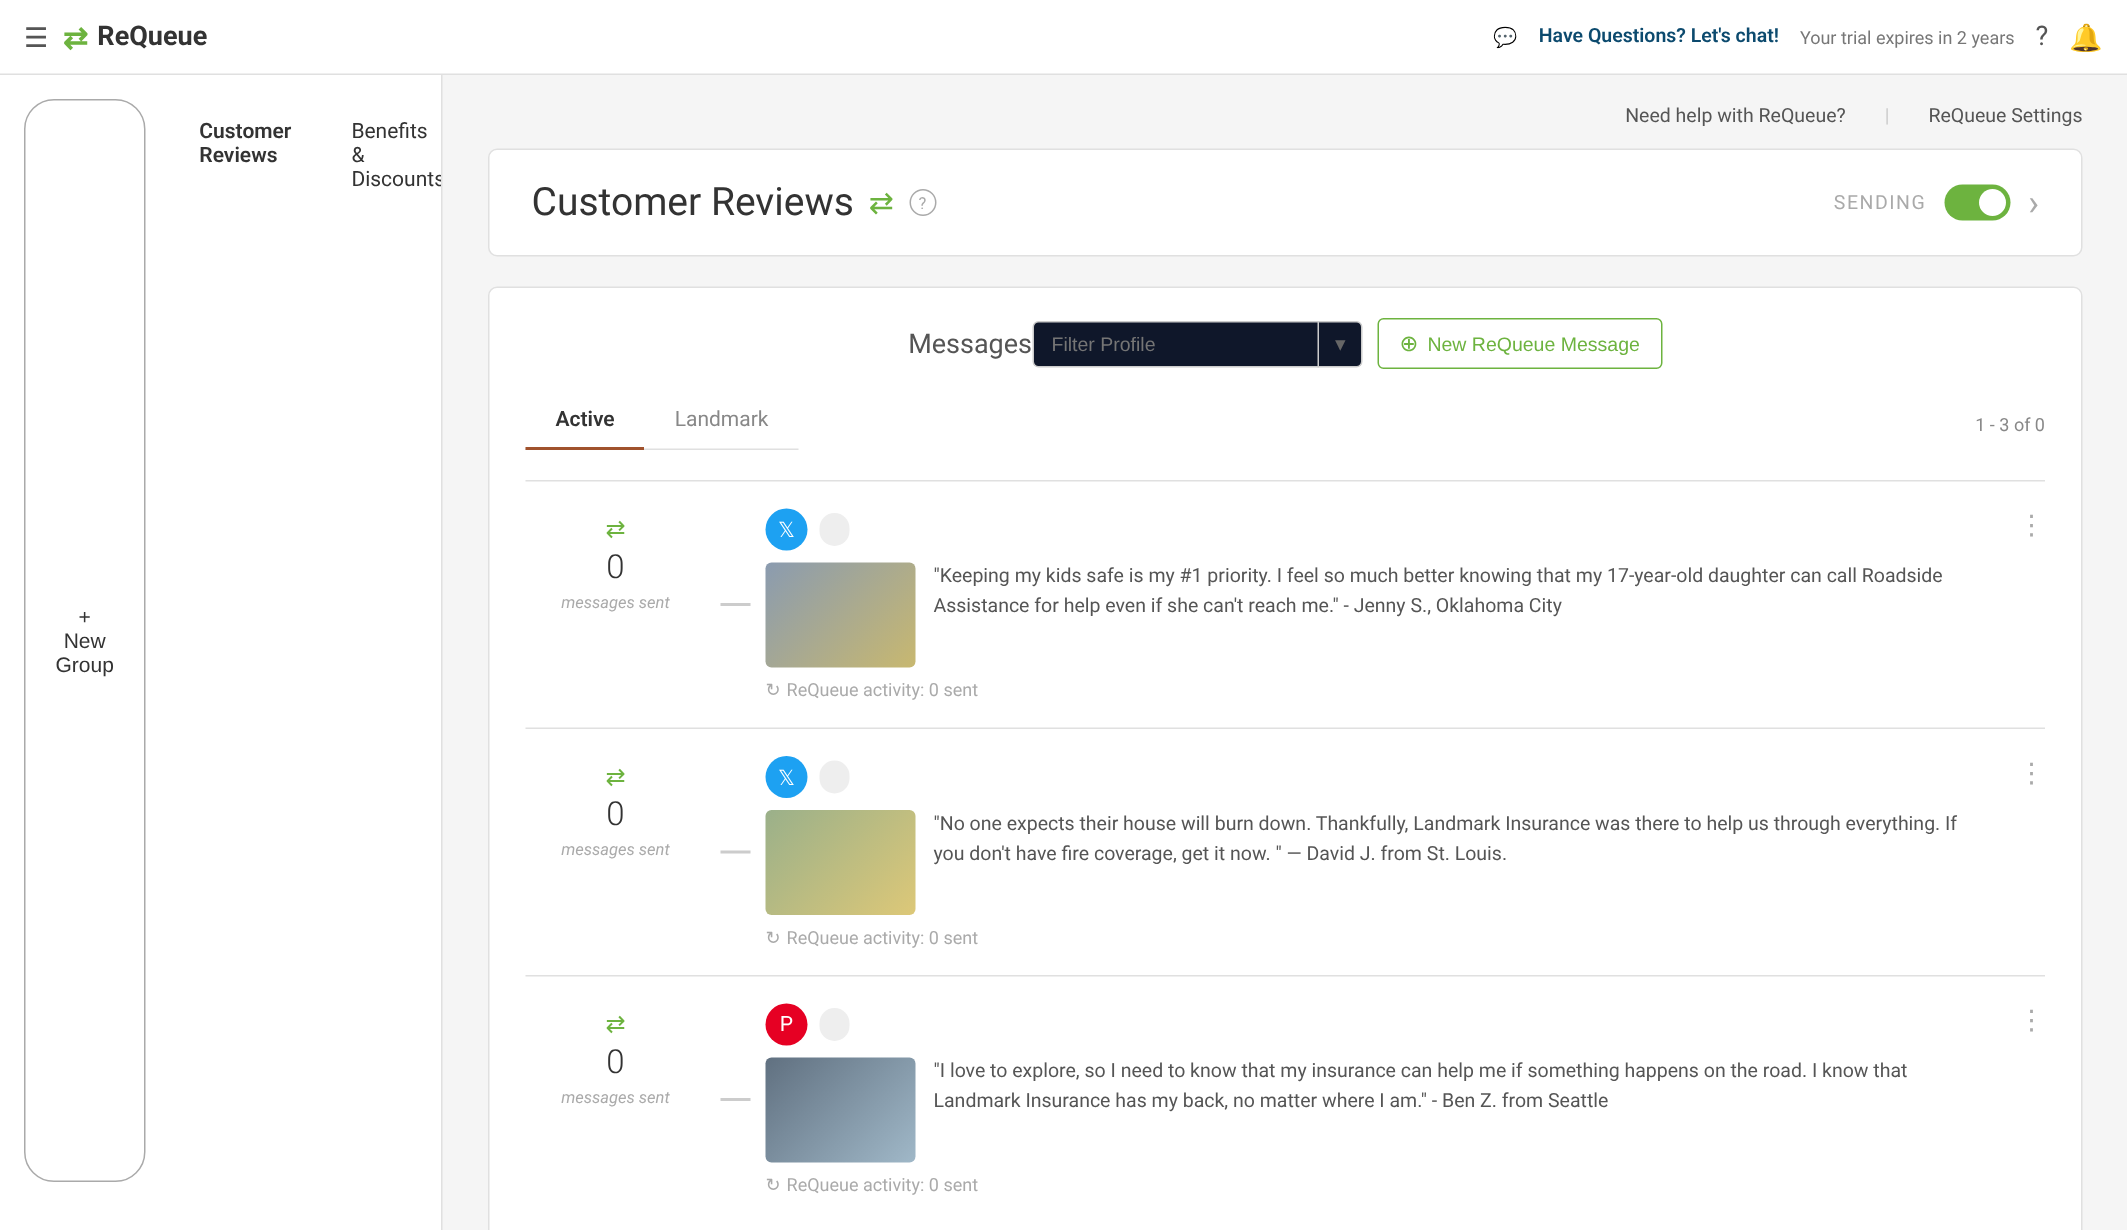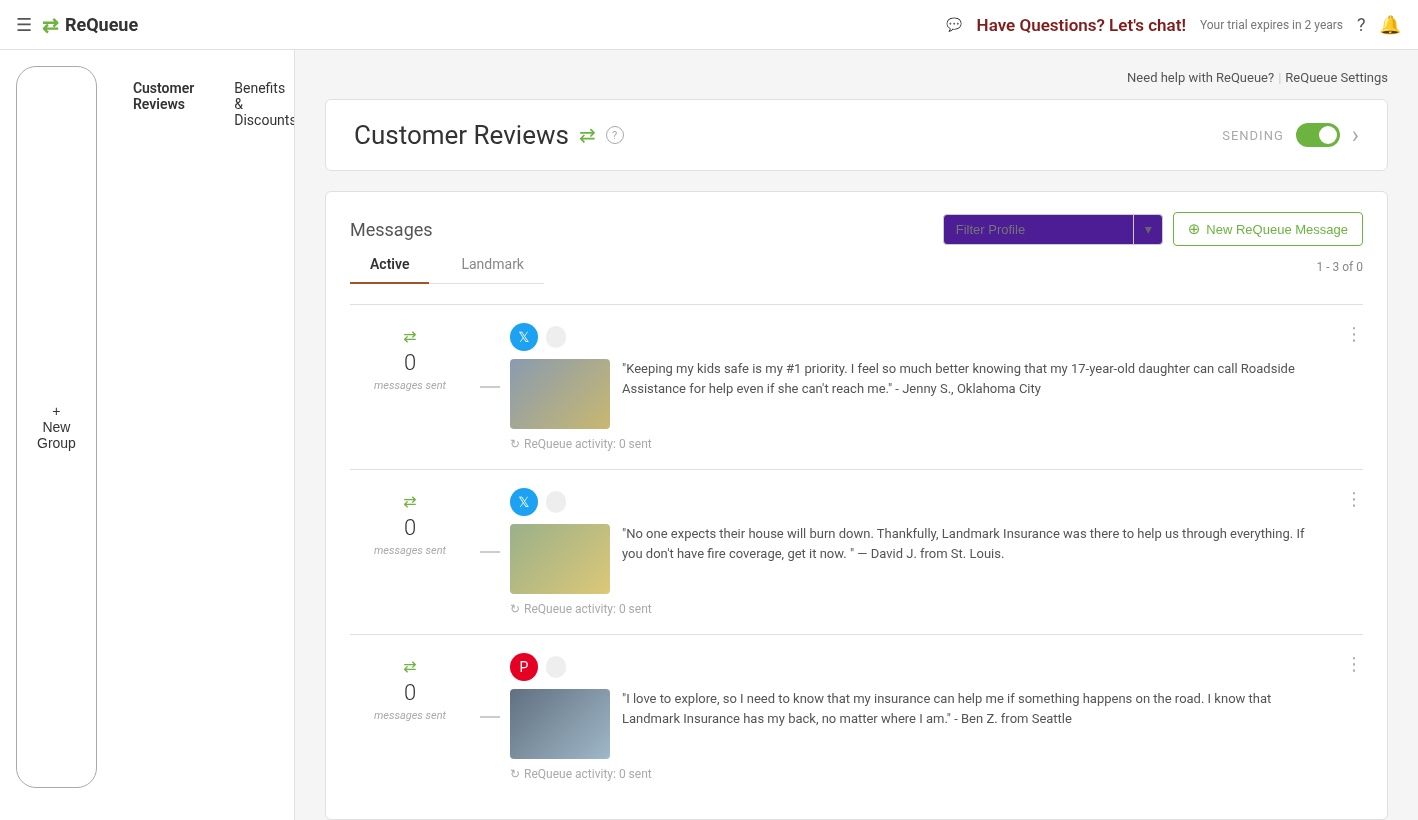--- a/index.html
+++ b/index.html
@@ -8,21 +8,21 @@
     
     .topnav {
       display: flex; align-items: center; justify-content: space-between;
       background: #fff; border-bottom: 1px solid #e0e0e0;
       height: 50px; padding: 0 16px; position: fixed; top: 0; left: 0; right: 0; z-index: 100;
     }
     .topnav-left { display: flex; align-items: center; gap: 10px; }
     .topnav-logo { display: flex; align-items: center; gap: 6px; font-weight: 700; font-size: 18px; color: #333; }
     .topnav-right { display: flex; align-items: center; gap: 14px; }
     .chat-bubble { font-size: 13px; }
-    .have-questions { color: #7f1d1d; font-weight: 600; font-size: 17px; }
+    .have-questions { color: #0c4a6e; font-weight: 600; font-size: 13px; }
     .trial-text { color: #777; font-size: 12px; }
     .topnav-icon { font-size: 18px; color: #555; cursor: pointer; }
 
     
     .layout { display: flex; margin-top: 50px; height: calc(100vh - 50px); }
 
     
     .sidebar {
       width: 295px; min-width: 295px; background: #fff; border-right: 1px solid #e0e0e0;
       display: flex; flex-direction: row; padding: 16px 0; overflow-y: auto;
@@ -36,21 +36,21 @@
     }
     .sidebar-item.active { font-weight: 600; }
     .sidebar-divider { border: none; border-top: 1px solid #e0e0e0; margin: 8px 0; }
     .archived-groups {
       display: flex; align-items: flex-start; justify-content: space-between;
       padding: 10px 20px; cursor: pointer; color: #888; font-size: 12px; font-weight: 600; text-transform: uppercase;
     }
 
     
     .main { flex: 1; padding: 20px 30px; overflow-y: auto; background: #f5f5f5; }
-    .main-topbar { display: flex; justify-content: flex-end; gap: 4px; font-size: 13px; color: #555; margin-bottom: 14px; }
+    .main-topbar { display: flex; justify-content: flex-end; gap: 26px; font-size: 13px; color: #555; margin-bottom: 14px; }
     .main-topbar a { color: #555; text-decoration: none; }
     .main-topbar span { color: #ccc; }
 
     
     .group-header-card {
       background: #fff; border: 1px solid #e0e0e0; border-radius: 6px;
       padding: 20px 28px; display: flex; align-items: center; justify-content: space-between; margin-bottom: 20px;
     }
     .group-title { display: flex; align-items: center; gap: 10px; }
     .group-title h1 { font-size: 26px; font-weight: 400; color: #333; }
@@ -66,45 +66,45 @@
       background: #6db33f; border-radius: 24px; transition: .3s;
     }
     .toggle-slider:before {
       position: absolute; content: ""; height: 18px; width: 18px; left: 3px; bottom: 3px;
       background: white; border-radius: 50%; transition: .3s; transform: translateX(20px);
     }
     .chevron-right { color: #aaa; font-size: 18px; cursor: pointer; }
 
     
     .messages-section { background: #fff; border: 1px solid #e0e0e0; border-radius: 6px; padding: 20px 24px; }
-    .messages-header { display: flex; align-items: center; justify-content: space-between; }
+    .messages-header { display: flex; align-items: center; justify-content: center; margin-bottom: 16px; }
     .messages-title { font-size: 18px; font-weight: 400; color: #555; }
     .messages-actions { display: flex; align-items: center; gap: 10px; }
 
     .filter-profile-wrap { position: relative; display: flex; align-items: center; }
     .filter-profile-input {
       border: 1px solid #ccc; border-radius: 4px; padding: 7px 30px 7px 12px;
-      font-size: 13px; color: #aaa; width: 220px; background: #4c1d95;
+      font-size: 13px; color: #aaa; width: 220px; background: #0f172a;
     }
     .filter-dropdown-arrow {
       position: absolute; right: 0; top: 0; bottom: 0; width: 30px;
       border-left: 1px solid #ccc; display: flex; align-items: center; justify-content: center;
       cursor: pointer; color: #666;
     }
 
     .new-requeue-btn {
       display: flex; align-items: center; gap: 6px;
       border: 1.5px solid #6db33f; border-radius: 4px;
       padding: 7px 14px; background: #fff; color: #6db33f;
       font-size: 13px; cursor: pointer; font-weight: 500; white-space: nowrap;
     }
     .new-requeue-btn .plus-circle { font-size: 15px; }
 
     
-    .tabs { display: flex; gap: 12px; border-bottom: 1px solid #e0e0e0; margin-bottom: 4px; }
+    .tabs { display: flex; gap: 0; border-bottom: 1px solid #e0e0e0; margin-bottom: 4px; }
     .tab {
       padding: 10px 20px; font-size: 14px; cursor: pointer; color: #888;
       border-bottom: 2px solid transparent; margin-bottom: -1px;
     }
     .tab.active { color: #333; border-bottom: 2px solid #a0522d; font-weight: 600; }
 
     
     .tab-bar-row { display: flex; align-items: center; justify-content: space-between; margin-bottom: 16px; }
     .pagination-info { font-size: 12px; color: #888; text-align: right; }
 

